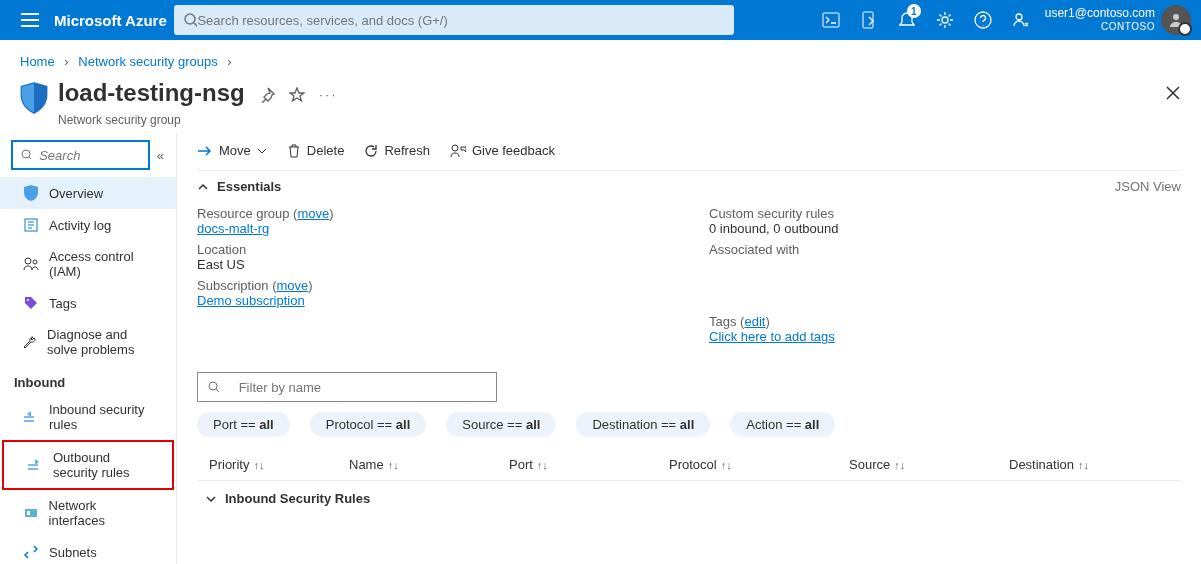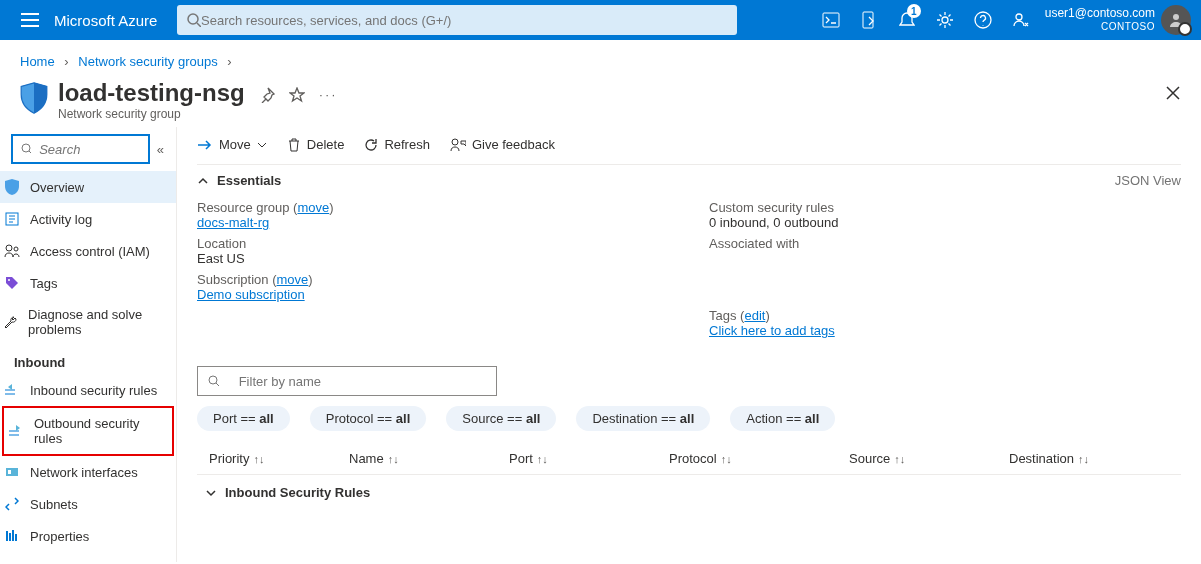--- a/index.html
+++ b/index.html
@@ -1,55 +1,55 @@
 <!DOCTYPE html>
 <html><head>
 <meta charset="utf-8">
 <style>
 * { box-sizing: border-box; margin: 0; padding: 0; }
 body { font-family: 'Segoe UI', Tahoma, sans-serif; font-size: 13px; color: #323130; background: #fff; width: 1201px; }
 
 
 .topbar { background: #0078d4; height: 40px; display: flex; align-items: center; color: #fff; padding: 0 10px; }
 .hamburger { width: 40px; display:flex; justify-content:center; }
-.brand { font-size: 15px; font-weight: 400; margin: 0 20px 0 4px; }
+.brand { font-size: 15px; font-weight: 700; margin: 0 7px 0 4px; }
 .searchbox { flex: 0 0 560px; background: rgba(255,255,255,0.85); border-radius: 3px; height: 30px; display: flex; align-items: center; padding: 0 10px; color: #555; }
 .searchbox input { border: none; outline: none; background: transparent; width: 100%; font-size: 13px; color: #555; }
 .topspacer { flex: 1; }
 .topicons { display: flex; align-items: center; gap: 2px; }
 .topicons .ticon { width: 36px; height: 40px; display:flex; align-items:center; justify-content:center; position:relative; }
 .badge { position: absolute; top: 4px; right: 4px; background: #fff; color: #0078d4; border-radius: 50%; width: 14px; height: 14px; font-size: 10px; display:flex; align-items:center; justify-content:center; font-weight:600; }
 .user { text-align: right; font-size: 12px; margin: 0 6px; line-height: 1.15; }
 .user .tenant { font-size: 10px; letter-spacing: 0.5px; }
 .avatar { width: 30px; height: 30px; border-radius: 50%; background: #555; display:flex; align-items:center; justify-content:center; position: relative; }
 .avatar::after { content:''; width:10px; height:10px; border-radius:50%; background:#fff; position:absolute; bottom:-1px; right:-1px; border:2px solid #333; }
 
 
 .breadcrumb { padding: 14px 20px 10px; font-size: 13px; color: #605e5c; }
 .breadcrumb a { color: #0078d4; text-decoration: none; }
 .chev { color: #605e5c; margin: 0 6px; }
 
 
 .pageheader { display:flex; align-items:flex-start; padding: 0 20px 6px; }
 .shield { width: 28px; height: 34px; margin-right: 10px; margin-top: 2px; }
 .titleblock h1 { font-size: 24px; font-weight: 600; }
-.titleblock .subtitle { font-size: 12px; color: #605e5c; }
+.titleblock .subtitle { font-size: 12px; color: #605e5c; margin-top: 6px; }
 .titleicons { display:flex; gap: 14px; margin-left: 14px; margin-top: 8px; color:#605e5c; }
 .closebtn { margin-left:auto; margin-top:6px; }
 
 
 .main { display:flex; }
 
 
 .sidebar { width: 260px; border-right: 1px solid #edebe9; padding: 4px 0 10px; }
 .sidesearch { display:flex; align-items:center; margin: 4px 12px 8px; }
 .sidesearch .inp { border:1px solid #0078d4; outline:1px solid #0078d4; height: 28px; flex:1; display:flex; align-items:center; padding:0 8px; gap:8px; }
 .sidesearch .inp input { border:none; outline:none; width:100%; font-size:13px; font-style: italic; }
 .collapse { margin-left: 8px; color:#605e5c; }
-.sideitem { display:flex; align-items:center; gap:10px; padding: 8px 4px; cursor:pointer; }
+.sideitem { display:flex; align-items:center; gap:10px; padding: 8px 23px; cursor:pointer; }
 .sideitem.selected { background:#e5f1fb; }
 .sideitem .si-icon { width:16px; height:16px; display:flex; align-items:center; justify-content:center; }
 .sidesection { padding: 10px 14px 4px; font-weight: 600; font-size: 13px; }
 .highlight-red { border: 2px solid #e60000; margin: 0 2px; }
 
 
 .content { flex:1; padding: 6px 20px 20px 20px; }
 .cmdbar { display:flex; align-items:center; gap: 20px; padding: 4px 0 12px; border-bottom: none; color:#323130; }
 .cmd { display:flex; align-items:center; gap:6px; cursor:pointer; font-size:13px; }
 .essentials-hdr { display:flex; align-items:center; padding: 8px 0; border-top:1px solid #edebe9; }

